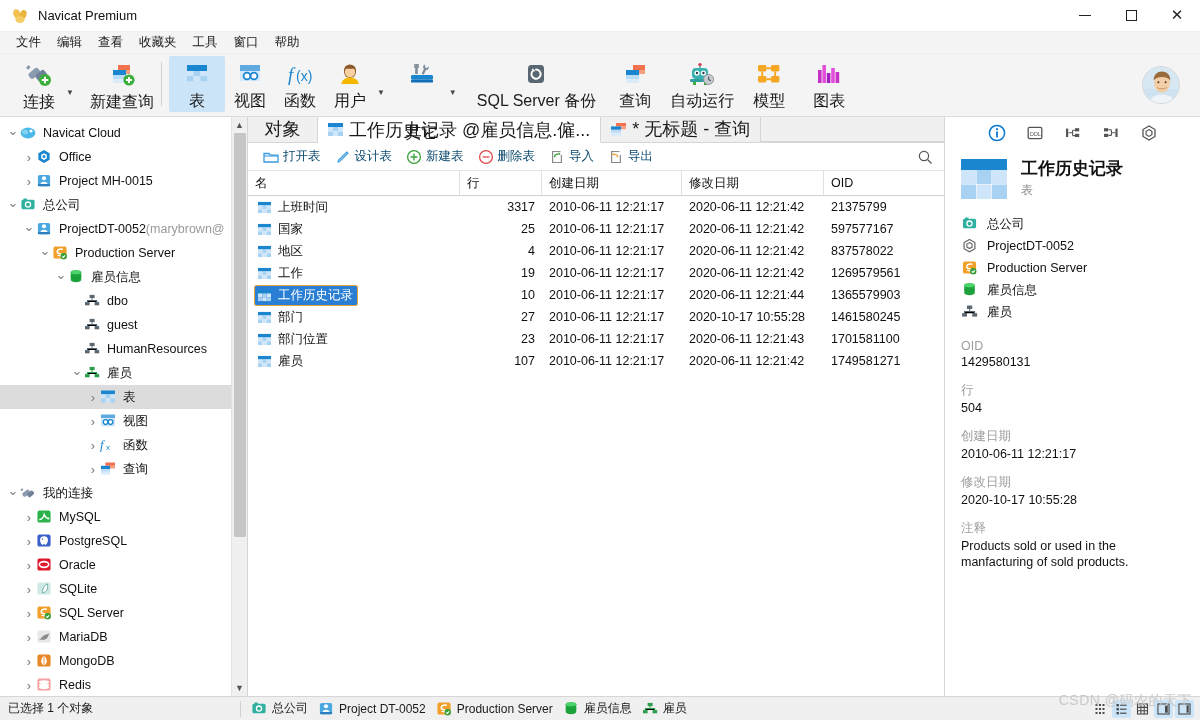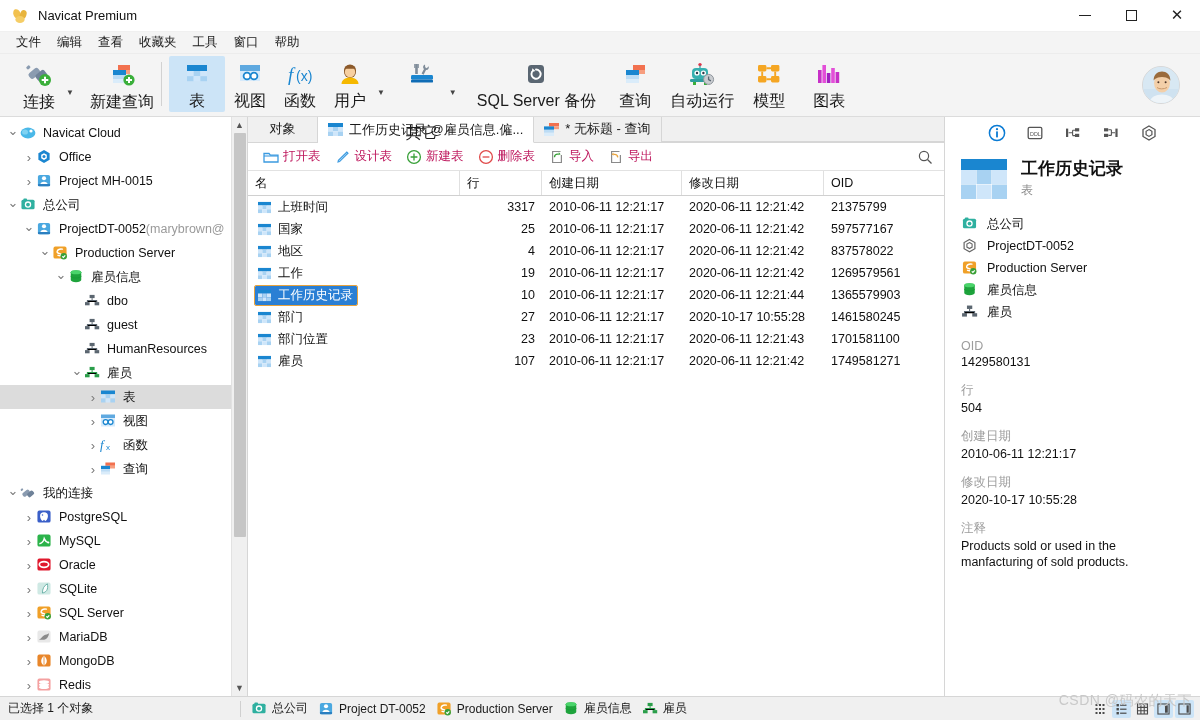--- a/index.html
+++ b/index.html
@@ -85,33 +85,33 @@
   .vs-track { flex:1; width:16px; position:relative; }
   .vs-thumb { position:absolute; top:0; left:2px; width:12px; height:404px; background:#c6c6c6; border-radius:1px; }
 
   
   .center { flex:1; display:flex; flex-direction:column; min-width:0; background:#fff; }
   .tabstrip {
     height:26px; flex:0 0 26px; background:#f0f0f0; display:flex; align-items:flex-end;
     border-bottom:1px solid #d6d6d6;
   }
   .tab {
-    height:26px; display:flex; align-items:center; padding:0 10px; font-size:13px;
+    height:26px; display:flex; align-items:center; padding:0 10px; font-size:18px;
     color:#1a1a1a; border-right:1px solid #d6d6d6; background:#f0f0f0; white-space:nowrap;
   }
   .tab.obj { width:70px; justify-content:center; }
   .tab.active { background:#fff; border-bottom:1px solid #fff; margin-bottom:-1px; }
   .tab .tabicon { width:15px; height:13px; margin-right:6px; position:relative; flex:0 0 15px; }
   .tabfill { flex:1; background:#f0f0f0; border-bottom:1px solid #d6d6d6; }
 
   .objbar {
     height:28px; flex:0 0 28px; background:#fff; display:flex; align-items:center;
     border-bottom:1px solid #e2e2e2; padding-left:8px; position:relative;
   }
-  .obtn { display:flex; align-items:center; padding:2px 7px; font-size:12.5px; color:#be185d; border-radius:2px;}
+  .obtn { display:flex; align-items:center; padding:2px 7px; font-size:12.5px; color:#0c4a6e; border-radius:2px;}
   .obtn .oi { width:16px; height:16px; margin-right:4px; position:relative; flex:0 0 16px; }
   .searchbtn { position:absolute; right:10px; top:6px; width:17px; height:17px; }
 
   
   .grid { flex:1; display:flex; flex-direction:column; min-height:0; }
   .ghead {
     height:25px; flex:0 0 25px; display:flex; background:#fff;
     border-bottom:1px solid #d0d0d0; font-size:12.5px; color:#111;
   }
   .gh { display:flex; align-items:center; padding:0 7px; border-right:1px solid #e0e0e0; }
@@ -573,37 +573,37 @@
                 <rect x="7" y="7" width="7" height="4.6" rx="1.4" fill="#6f8299" transform="rotate(-40 10 9)"></rect>
                 <rect x="0.6" y="3.6" width="2.6" height="2" rx=".8" fill="#8a9bb0" transform="rotate(-40 2 4.6)"></rect>
               </svg>
             </span>
             <span class="tlabel">我的连接</span>
           </div>
           <div class="trow" style="padding-left: 22px;">
             <span class="arrow closed"></span>
             <span class="ticon">
               <svg width="16" height="15" viewBox="0 0 16 16">
+                <rect x="1" y="1.6" width="14" height="12.8" rx="2" fill="#2bb34a"></rect>
+                <path d="M3 11.4c2.6-.4 4.6-2.6 5.2-5.4.8 2 2.4 3.6 4.4 4.2" fill="none" stroke="#fff" stroke-width="1.5"></path>
+                <circle cx="12.6" cy="10.2" r="1.1" fill="#fff"></circle>
+              </svg>
+            </span>
+            <span class="tlabel">MySQL</span>
+          </div>
+          <div class="trow" style="padding-left: 22px;">
+            <span class="arrow closed"></span>
+            <span class="ticon">
+              <svg width="16" height="15" viewBox="0 0 16 16">
                 <rect x="1" y="1.6" width="14" height="12.8" rx="2" fill="#3a5fc8"></rect>
                 <path d="M8 3.4c2.8 0 4.4 1.6 4.2 4.4-.2 2.8-1.6 5-2.8 5-.8 0-.6-1.4-1.4-1.4s-.6 1.4-1.4 1.4c-1.2 0-2.6-2.2-2.8-5C3.6 5 5.2 3.4 8 3.4z" fill="#fff"></path>
                 <circle cx="6.4" cy="6.4" r=".8" fill="#3a5fc8"></circle>
               </svg>
             </span>
             <span class="tlabel">PostgreSQL</span>
-          </div>
-          <div class="trow" style="padding-left: 22px;">
-            <span class="arrow closed"></span>
-            <span class="ticon">
-              <svg width="16" height="15" viewBox="0 0 16 16">
-                <rect x="1" y="1.6" width="14" height="12.8" rx="2" fill="#2bb34a"></rect>
-                <path d="M3 11.4c2.6-.4 4.6-2.6 5.2-5.4.8 2 2.4 3.6 4.4 4.2" fill="none" stroke="#fff" stroke-width="1.5"></path>
-                <circle cx="12.6" cy="10.2" r="1.1" fill="#fff"></circle>
-              </svg>
-            </span>
-            <span class="tlabel">MySQL</span>
           </div>
           <div class="trow" style="padding-left: 22px;">
             <span class="arrow closed"></span>
             <span class="ticon">
               <svg width="16" height="15" viewBox="0 0 16 16">
                 <rect x="1" y="1.6" width="14" height="12.8" rx="2" fill="#e0182d"></rect>
                 <ellipse cx="8" cy="8" rx="5" ry="3" fill="none" stroke="#fff" stroke-width="1.8"></ellipse>
               </svg>
             </span>
             <span class="tlabel">Oracle</span>

